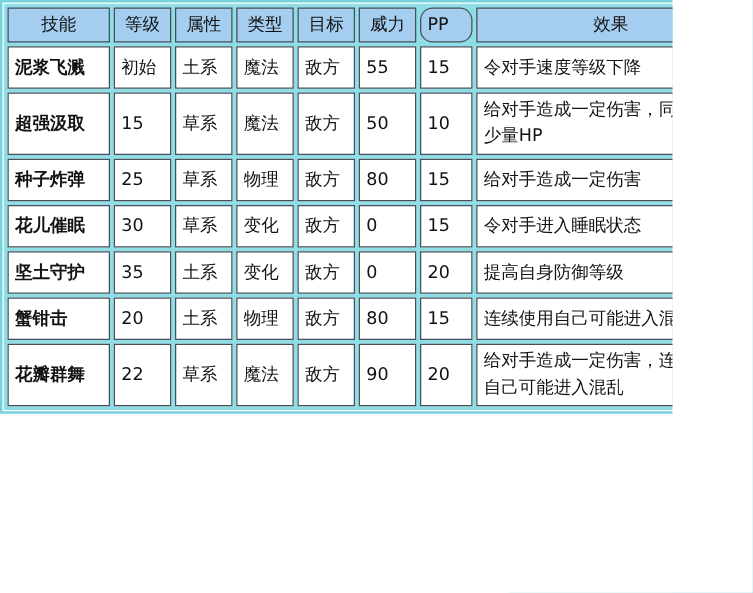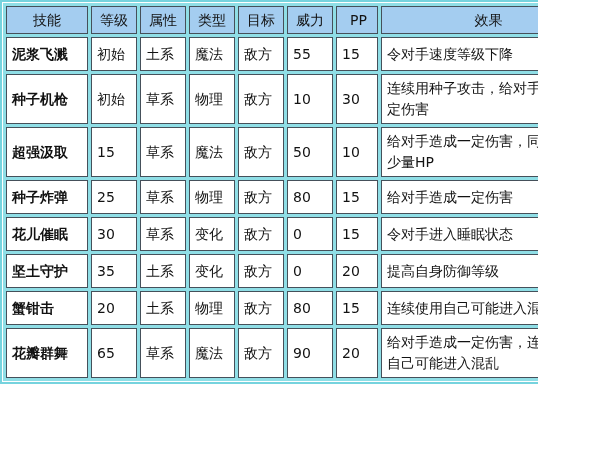--- a/index.html
+++ b/index.html
@@ -49,21 +49,21 @@
     line-height: 21px;
     overflow: hidden;
   }
   th {
     background: var(--header-bg);
     font-weight: normal;
     text-align: center;
     height: 28px;
     padding: 2px;
   }
-  th.h-pp { text-align: center; padding-left: 5px; }
+  th.h-pp { text-align: left; padding-left: 5px; border-radius: 10px; }
   td {
     background: var(--cell-bg);
     text-align: left;
     vertical-align: middle;
     height: 34px;
     padding: 3px 3px 3px 5px;
   }
   td.cell-skill { font-weight: bold; }
 </style>
 </head>
@@ -97,30 +97,20 @@
       <tbody>
           <tr>
             <td class="cell-skill">泥浆飞溅</td>
             <td class="cell-level">初始</td>
             <td class="cell-attr">土系</td>
             <td class="cell-type">魔法</td>
             <td class="cell-target">敌方</td>
             <td class="cell-power">55</td>
             <td class="cell-pp">15</td>
             <td class="cell-effect">令对手速度等级下降</td>
-          </tr>
-          <tr>
-            <td class="cell-skill">种子机枪</td>
-            <td class="cell-level">初始</td>
-            <td class="cell-attr">草系</td>
-            <td class="cell-type">物理</td>
-            <td class="cell-target">敌方</td>
-            <td class="cell-power">10</td>
-            <td class="cell-pp">30</td>
-            <td class="cell-effect">连续用种子攻击，给对手造成一定伤害</td>
           </tr>
           <tr>
             <td class="cell-skill">超强汲取</td>
             <td class="cell-level">15</td>
             <td class="cell-attr">草系</td>
             <td class="cell-type">魔法</td>
             <td class="cell-target">敌方</td>
             <td class="cell-power">50</td>
             <td class="cell-pp">10</td>
             <td class="cell-effect">给对手造成一定伤害，同时回复少量HP</td>
@@ -160,21 +150,21 @@
             <td class="cell-level">20</td>
             <td class="cell-attr">土系</td>
             <td class="cell-type">物理</td>
             <td class="cell-target">敌方</td>
             <td class="cell-power">80</td>
             <td class="cell-pp">15</td>
             <td class="cell-effect">连续使用自己可能进入混乱</td>
           </tr>
           <tr>
             <td class="cell-skill">花瓣群舞</td>
-            <td class="cell-level">65</td>
+            <td class="cell-level">22</td>
             <td class="cell-attr">草系</td>
             <td class="cell-type">魔法</td>
             <td class="cell-target">敌方</td>
             <td class="cell-power">90</td>
             <td class="cell-pp">20</td>
             <td class="cell-effect">给对手造成一定伤害，连续使用自己可能进入混乱</td>
           </tr>
         </tbody>
     </table>
   </div>

